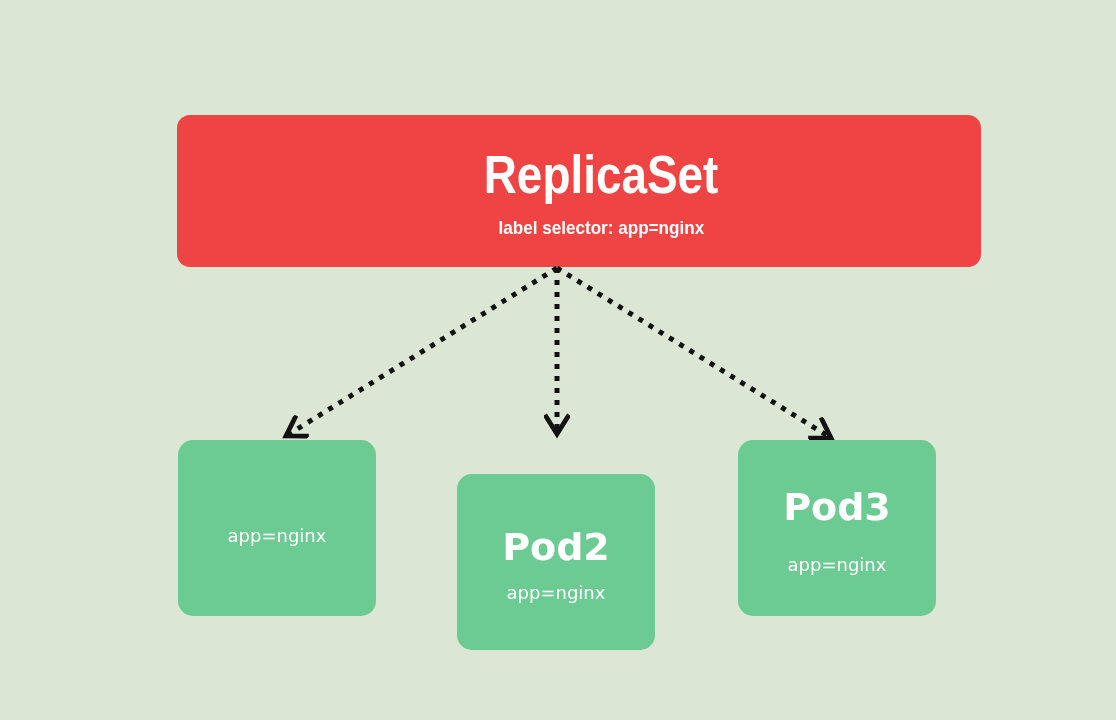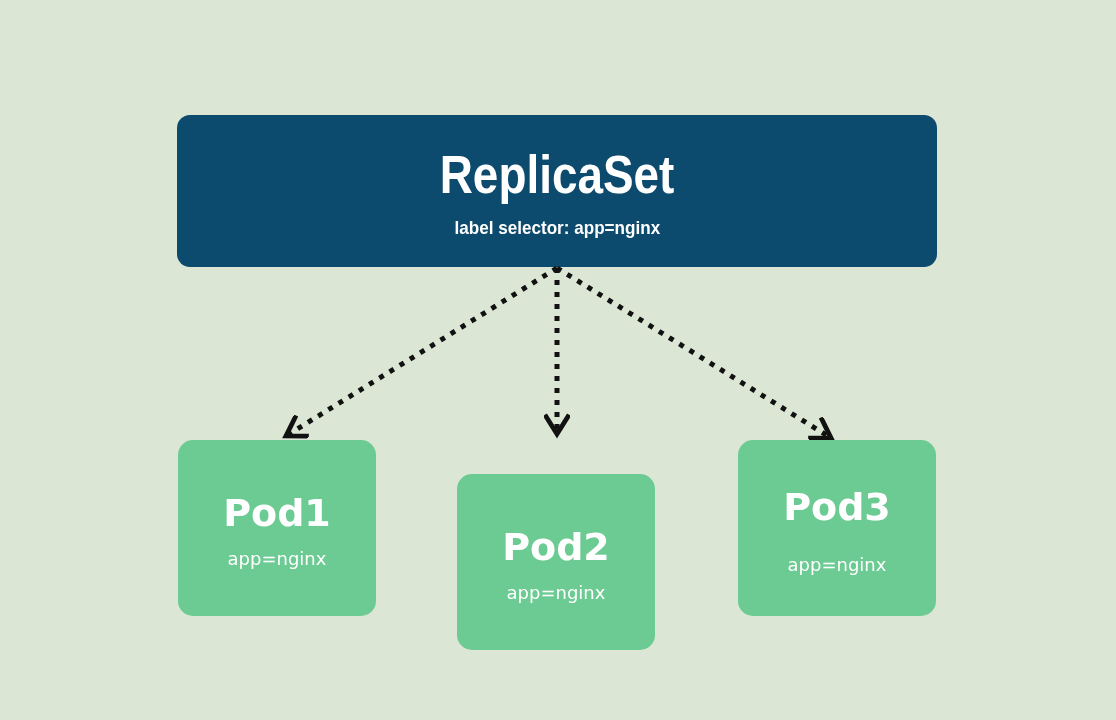--- a/index.html
+++ b/index.html
@@ -83,38 +83,37 @@
     width: 1116px;
     height: 720px;
     pointer-events: none;
   }
 </style>
 </head>
 <body style="background-color: rgb(219, 231, 212);">
 
 <div class="canvas">
 
-  <div class="replicaset-box" style="background-color: #0c4a6e;">
+  <div class="replicaset-box" style="background-color: #ef4444; padding-left: 44px;">
     <div class="replicaset-title">ReplicaSet</div>
     <div class="replicaset-subtitle">label selector: app=nginx</div>
   </div>
 
   <svg class="arrows-layer" width="1116" height="720" viewBox="0 0 1116 720" xmlns="http://www.w3.org/2000/svg">
     <defs>
       <marker id="openArrow" viewBox="0 0 12 12" refX="9.5" refY="6" markerWidth="5.2" markerHeight="5.2" orient="auto-start-reverse">
         <path d="M 1.5 1 L 9.5 6 L 1.5 11" fill="none" stroke-width="2.2" stroke-linecap="square" stroke="#111111"></path>
       </marker>
     </defs>
     <line x1="557" y1="268" x2="286" y2="436" stroke-width="5" stroke-dasharray="5 7" marker-end="url(#openArrow)" stroke="#111111"></line>
     <line x1="557" y1="268" x2="557" y2="434" stroke-width="5" stroke-dasharray="5 7" marker-end="url(#openArrow)" stroke="#111111"></line>
     <line x1="557" y1="268" x2="831" y2="438" stroke-width="5" stroke-dasharray="5 7" marker-end="url(#openArrow)" stroke="#111111"></line>
   </svg>
 
   <div class="pod-box p1" style="background-color: rgb(108, 202, 147);">
-    <div class="pod-title">Pod1</div>
     <div class="pod-label">app=nginx</div>
   </div>
 
   <div class="pod-box p2" style="background-color: rgb(108, 202, 147);">
     <div class="pod-title">Pod2</div>
     <div class="pod-label">app=nginx</div>
   </div>
 
   <div class="pod-box p3" style="background-color: rgb(108, 202, 147); gap: 12px;">
     <div class="pod-title">Pod3</div>

